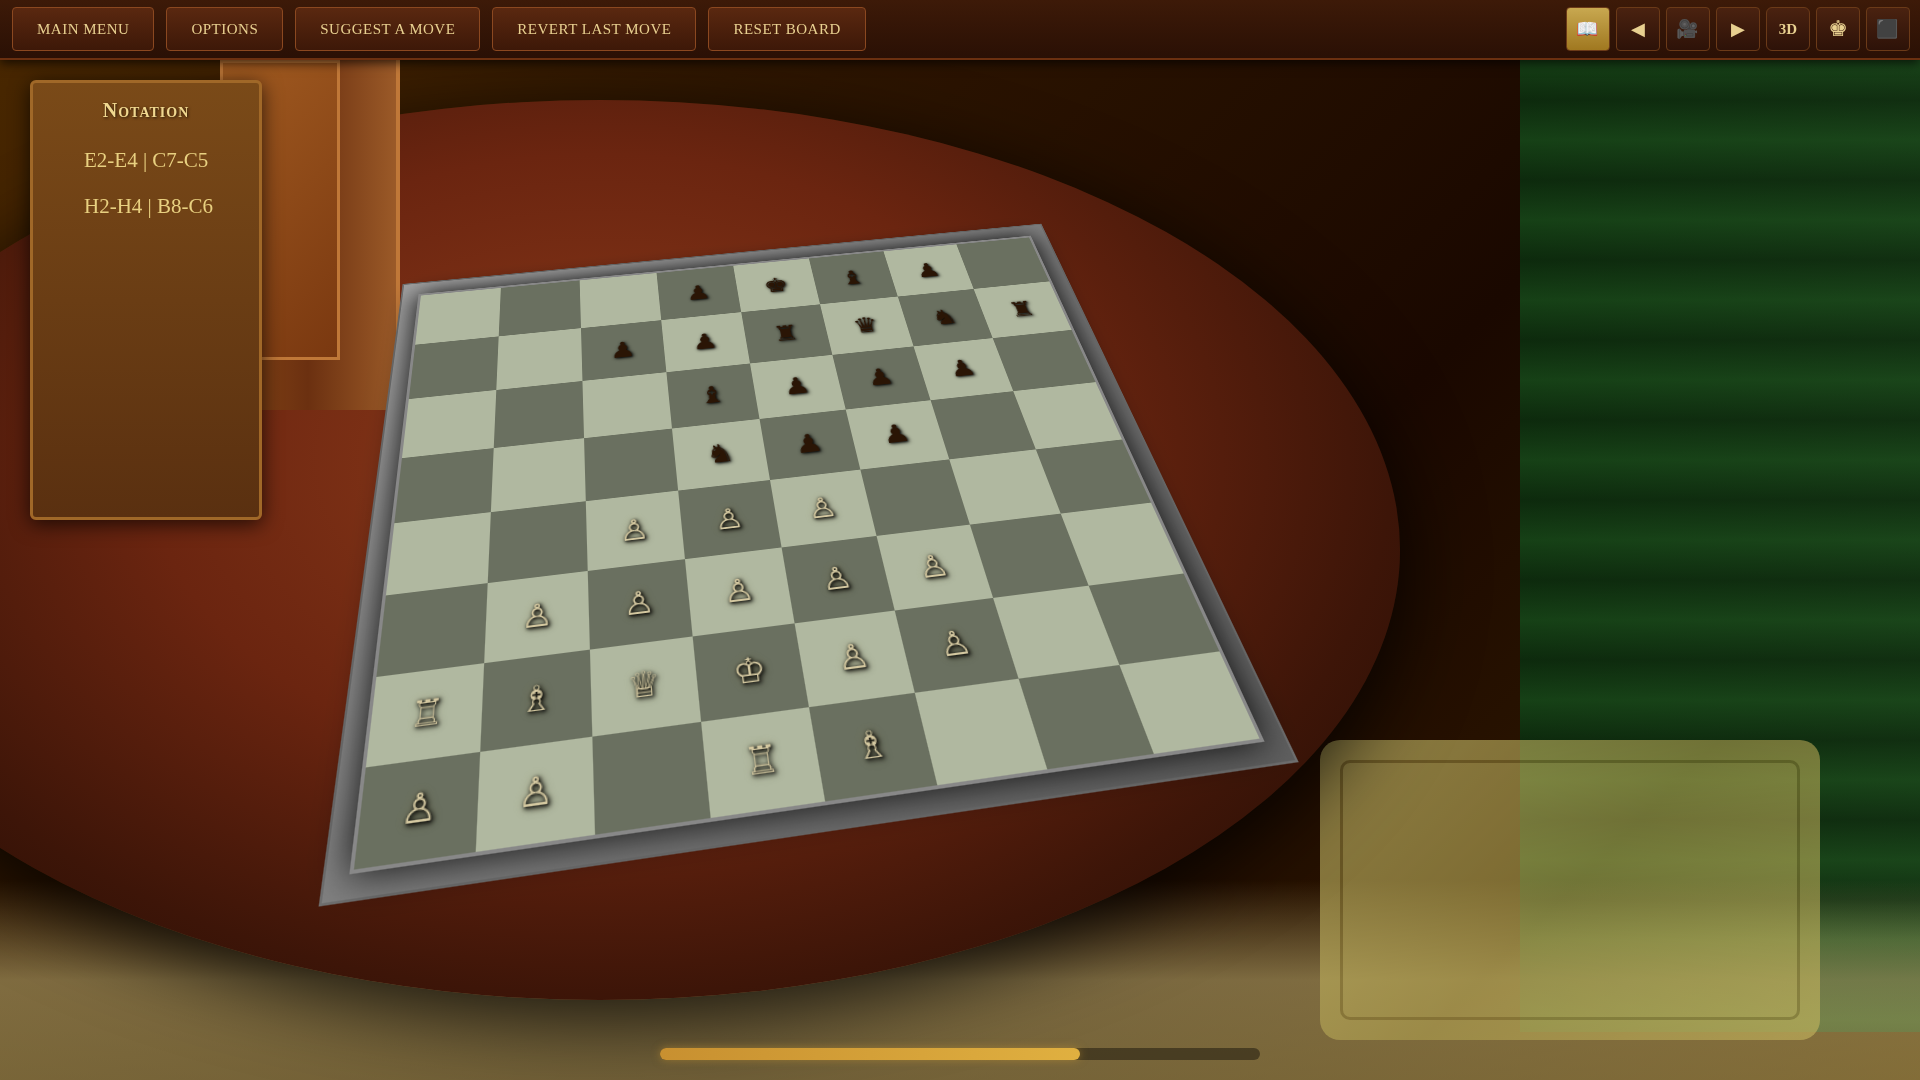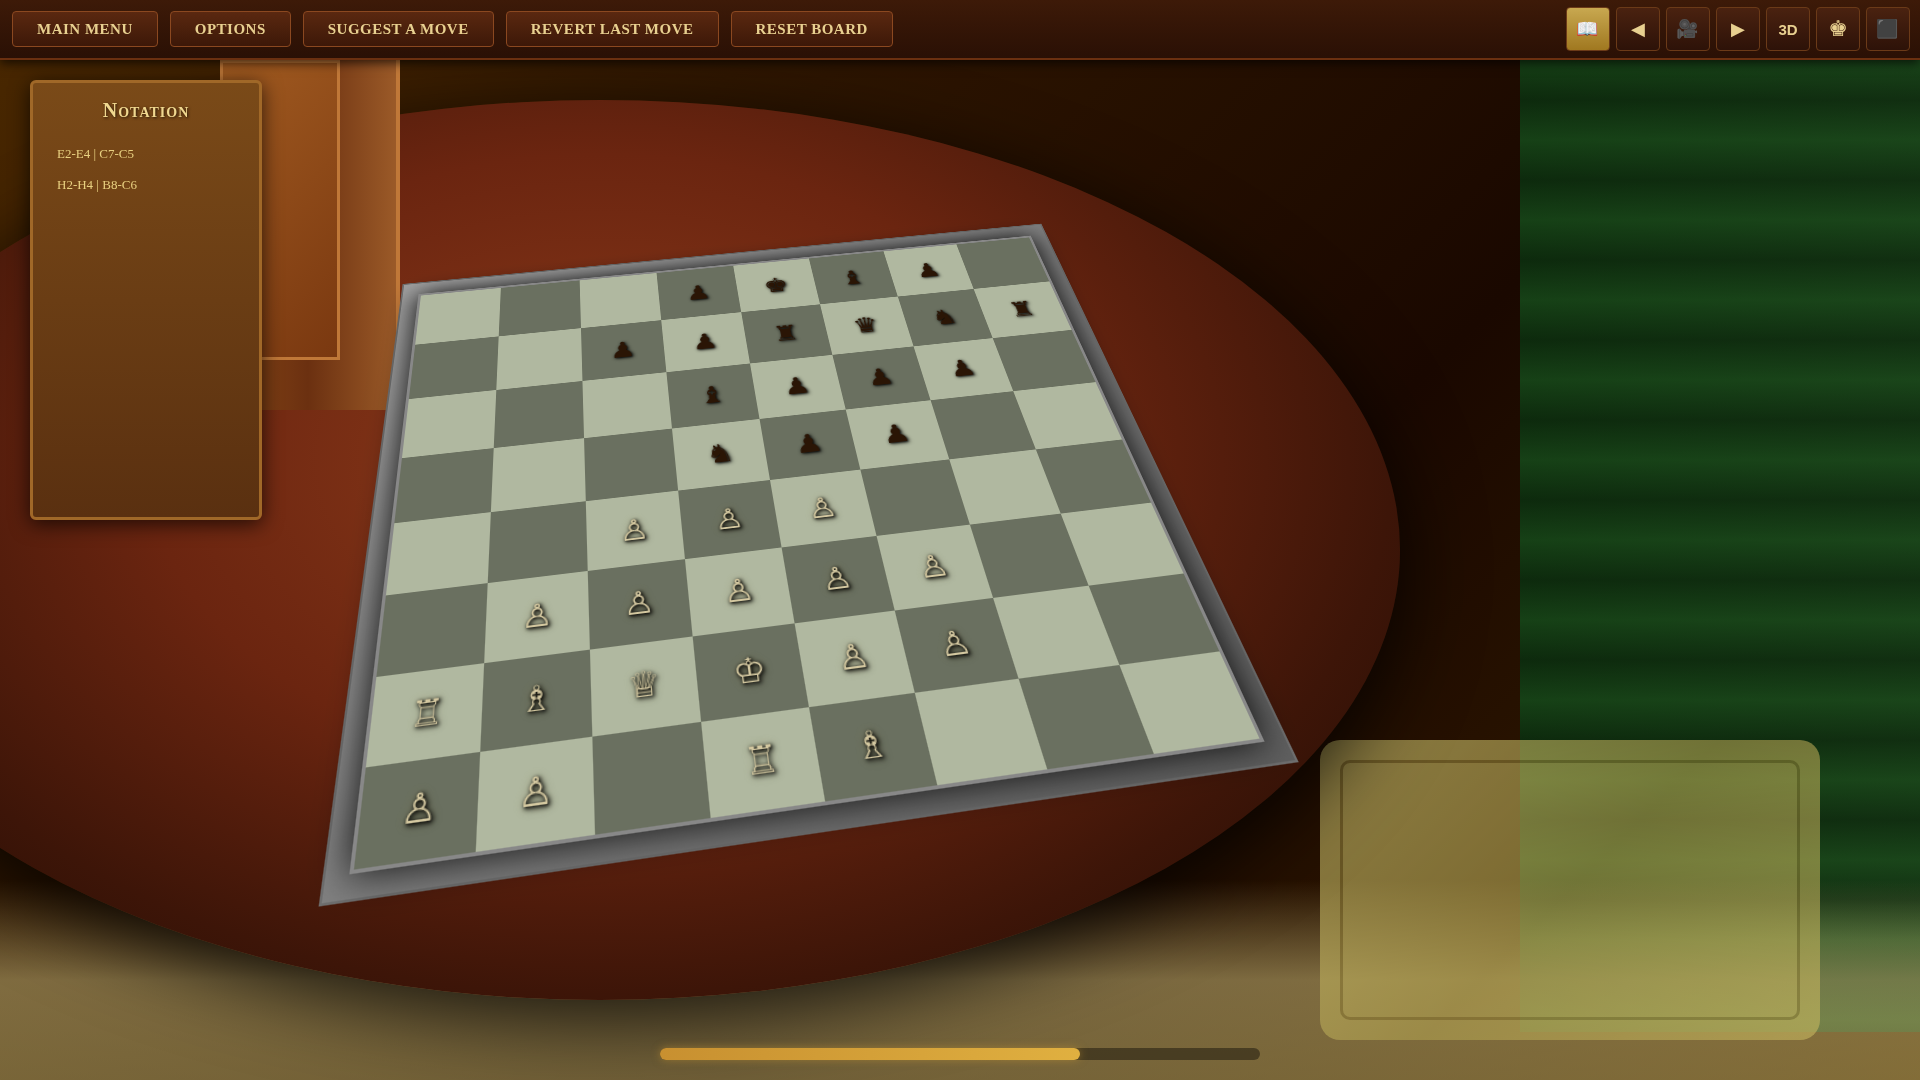--- a/index.html
+++ b/index.html
@@ -135,29 +135,29 @@
       height: 60px;
       background: linear-gradient(to bottom, #3d1a08, #2a1005);
       border-bottom: 2px solid #6b3010;
       display: flex;
       align-items: center;
       z-index: 100;
       box-shadow: 0 3px 10px rgba(0,0,0,0.7);
     }
 
     .nav-btn {
-      height: 36px;
+      height: 44px;
       padding: 0 24px;
       background: linear-gradient(to bottom, #5a2810, #3d1808);
       border: 1px solid #8b4820;
       border-radius: 4px;
       color: #e8d090;
       font-family: 'Georgia', serif;
       font-size: 15px;
-      font-weight: bold;
+      font-weight: normal;
       cursor: pointer;
       margin: 0 4px;
       letter-spacing: 0.5px;
       text-transform: uppercase;
       white-space: nowrap;
       display: flex;
       align-items: center;
       justify-content: center;
       transition: background 0.2s;
     }
@@ -178,24 +178,25 @@
       align-items: center;
       justify-content: center;
     }
 
     .nav-icon-btn.active {
       background: linear-gradient(to bottom, #c8a850, #a07820);
     }
 
     .nav-3d-btn {
       padding: 0 12px;
-      font-family: Liberation Sans, sans-serif;
+      font-family: Liberation Serif, serif;
       font-size: 15px;
       font-weight: bold;
       color: #e8d090;
+      border-radius: 6px;
     }
 
     .navbar-left {
       display: flex;
       align-items: center;
       padding-left: 8px;
       gap: 4px;
     }
 
     .navbar-right {
@@ -228,23 +229,24 @@
       font-weight: bold;
       font-variant: small-caps;
       margin-bottom: 16px;
       text-shadow: 1px 1px 3px rgba(0,0,0,0.7);
       letter-spacing: 1px;
     }
 
     .notation-move {
       color: #e8d080;
       font-family: 'Georgia', serif;
-      font-size: 13px;
+      font-size: 21px;
       padding: 4px 8px;
       line-height: 1.8;
+      margin-left: 27px;
     }
 
     
     .progress-bar-container {
       position: absolute;
       bottom: 20px;
       left: 50%;
       transform: translateX(-50%);
       width: 600px;
       height: 12px;

